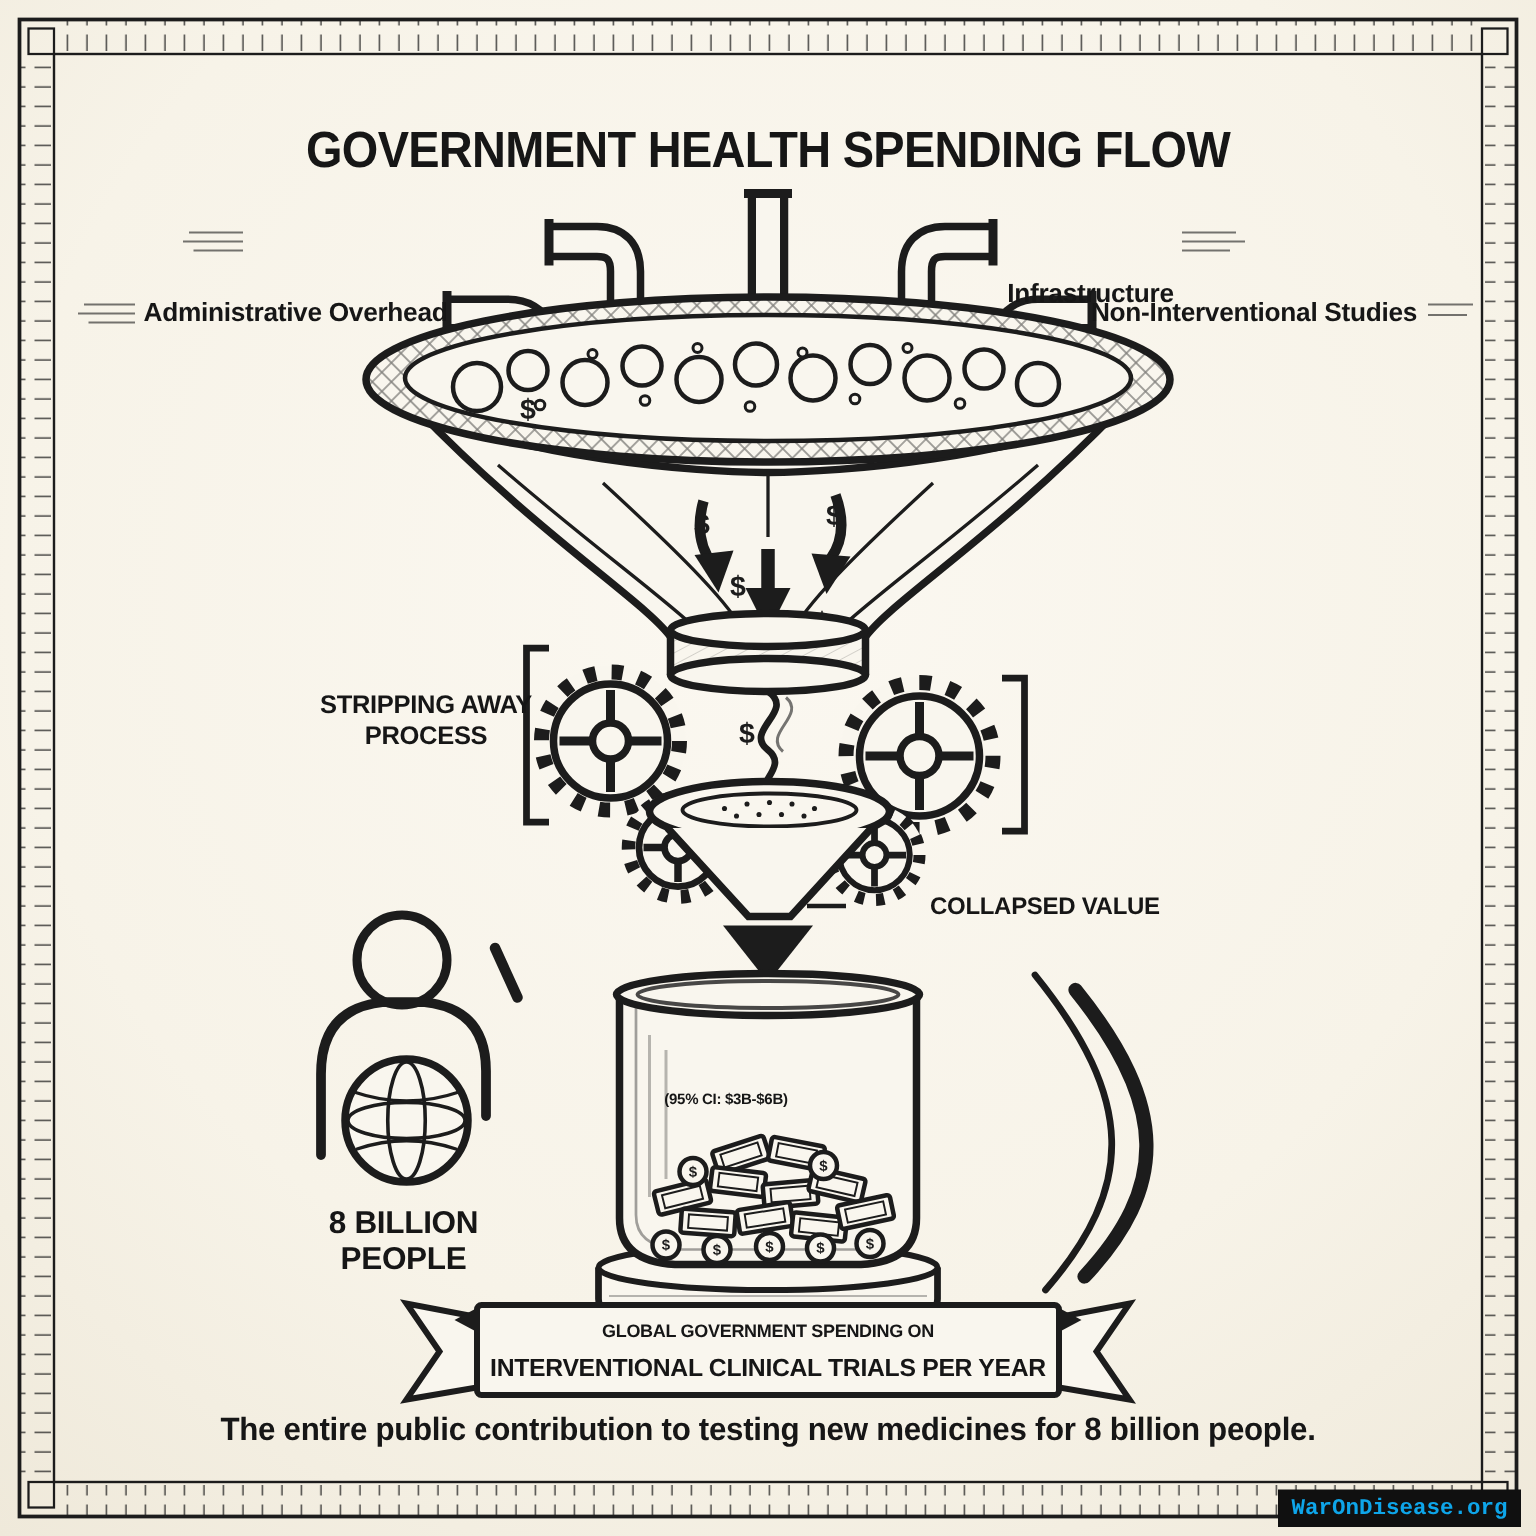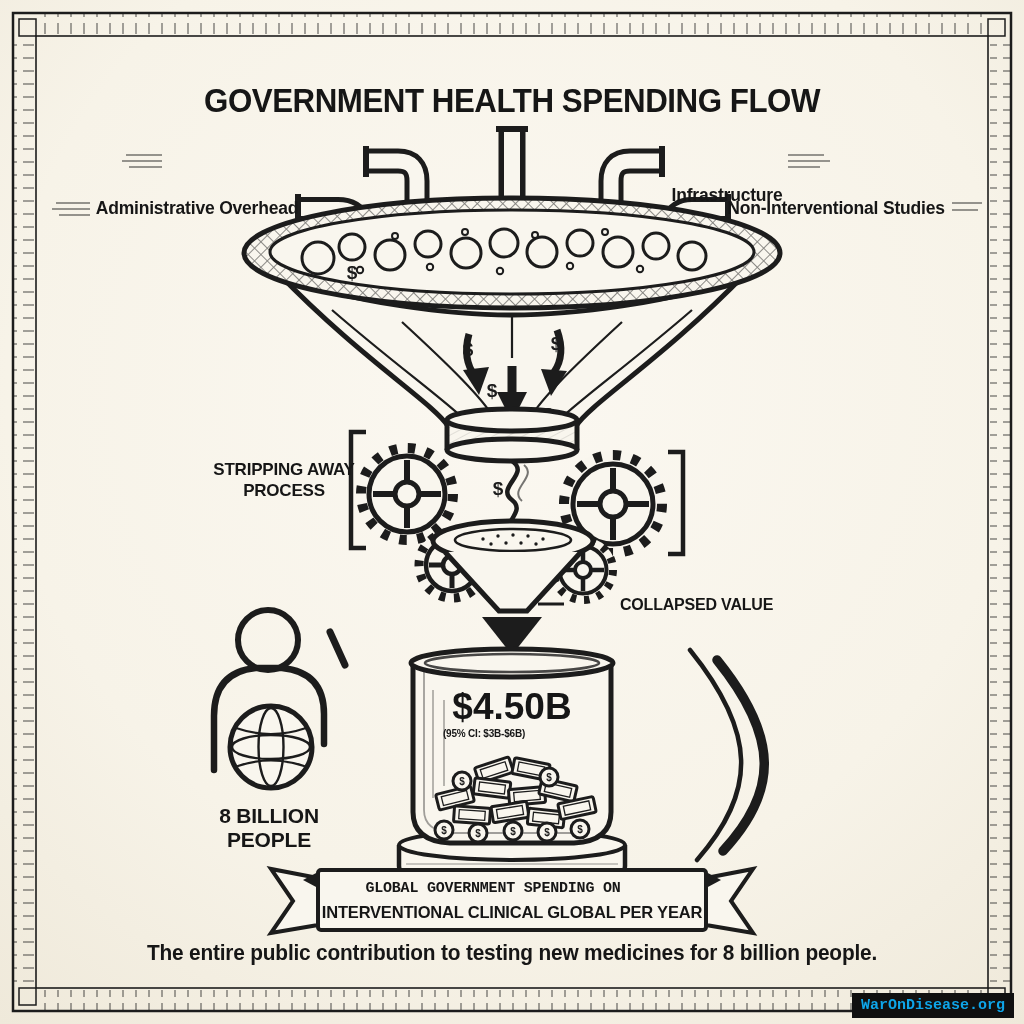--- a/index.html
+++ b/index.html
@@ -317,26 +317,25 @@
 <div class="lbl title" style="left:512px;top:80px;">GOVERNMENT HEALTH SPENDING FLOW</div>
 
 <div class="lbl pipe-lbl" style="left:727px;top:150px;margin-top:35px;">Infrastructure</div>
 <div class="lbl pipe-lbl" style="left:197px;top:198px;">Administrative Overhead</div>
 <div class="lbl pipe-lbl" style="left:836px;top:198px;">Non-Interventional Studies</div>
 
 <div class="lbl" style="left:284px;top:460px;font-size:17px;">STRIPPING AWAY
 PROCESS</div>
 <div class="lbl left-align" style="left:574px;top:595px;font-size:16px;margin-left:46px;">COLLAPSED VALUE</div>
 
-<div class="lbl" style="left:512px;top:684px;font-size:37px;letter-spacing:0;">$4.50B</div>
 <div class="lbl" style="left:484px;top:728px;font-size:10px;">(95% CI: $3B-$6B)</div>
 
 <div class="lbl" style="left:269px;top:804px;font-size:21px;line-height:1.12;">8 BILLION
 PEOPLE</div>
 
-<div class="lbl" style="left:493px;top:880px;font-size:15px;white-space:nowrap;font-family:Liberation Mono, monospace;">GLOBAL GOVERNMENT SPENDING ON</div>
-<div class="lbl" style="left:512px;top:902px;font-size:16.5px;white-space:nowrap;">INTERVENTIONAL CLINICAL GLOBAL PER YEAR</div>
+<div class="lbl" style="left:512px;top:880px;font-size:12px;white-space:nowrap;">GLOBAL GOVERNMENT SPENDING ON</div>
+<div class="lbl" style="left:512px;top:902px;font-size:16.5px;white-space:nowrap;">INTERVENTIONAL CLINICAL TRIALS PER YEAR</div>
 
 <div class="lbl caption" style="left:512px;top:940px;">The entire public contribution to testing new medicines for 8 billion people.</div>
 
 <div class="watermark">WarOnDisease.org</div>
 
 </div>
 
 </body></html>

